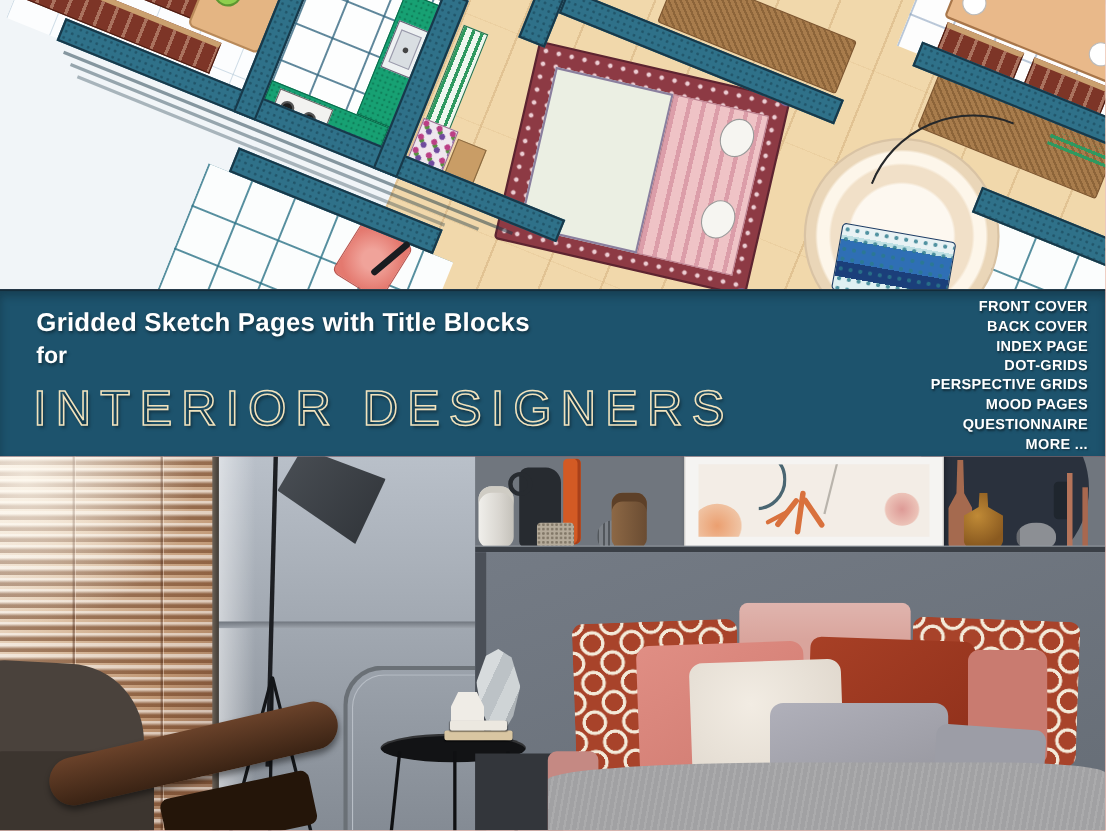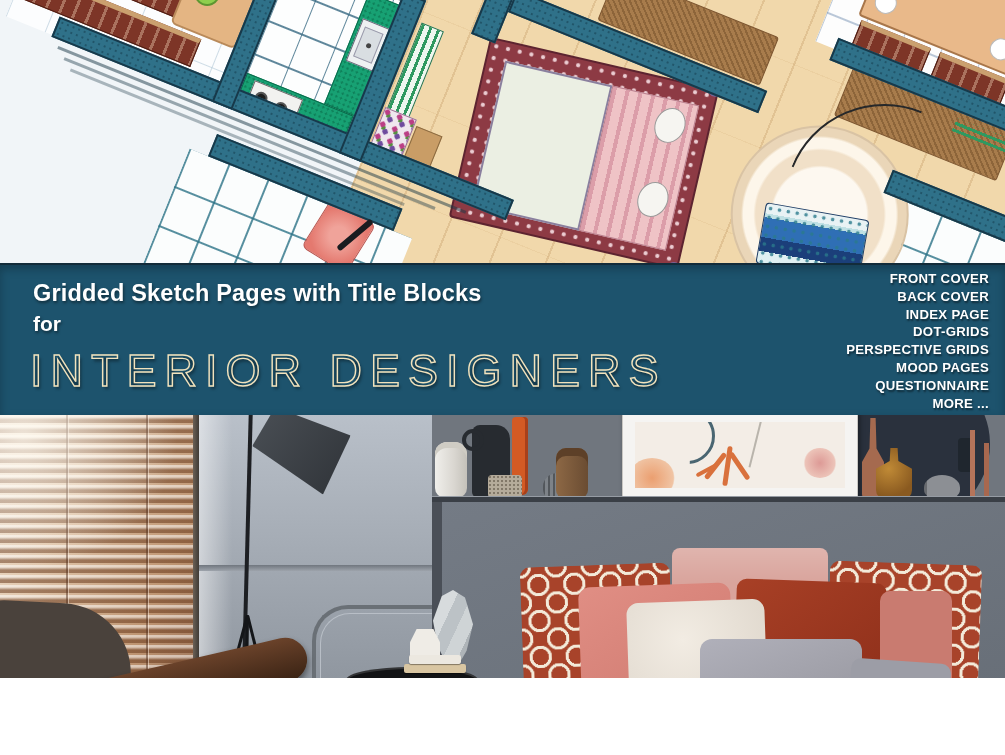--- a/index.html
+++ b/index.html
@@ -1,17 +1,17 @@
 <!DOCTYPE html>
 <html><head>
 <meta charset="utf-8">
 <style>
   html,body{margin:0;padding:0;background:#ffffff;}
   *{box-sizing:border-box;}
-  #app{position:relative;width:1005px;height:678px;overflow:hidden;font-family:"Liberation Sans","DejaVu Sans",sans-serif;background:#b91c1c;}
+  #app{position:relative;width:1005px;height:755px;overflow:hidden;font-family:"Liberation Sans","DejaVu Sans",sans-serif;background:#b91c1c;}
   .abs{position:absolute;}
 
   
   #top-photo{left:0;top:0;width:1005px;height:263px;background:#f1f5f8;overflow:hidden;}
   #plan-rotor{left:-100px;top:-450px;width:1500px;height:1000px;transform:rotate(22deg);}
   .wall{background:#2f7189;background-image:radial-gradient(rgba(10,40,55,.38) 1px,transparent 1.4px);background-size:6px 6px;border:2px solid #17394a;}
   .grid-teal{background-color:#fdfefe;background-image:linear-gradient(90deg,rgba(55,105,130,.8) 0 1.5px,transparent 1.5px),linear-gradient(0deg,rgba(55,105,130,.8) 0 1.5px,transparent 1.5px);background-size:36px 36px;}
   .grid-faint{background-color:#fcfdfe;background-image:linear-gradient(90deg,rgba(175,198,214,.6) 0 1px,transparent 1px),linear-gradient(0deg,rgba(175,198,214,.6) 0 1px,transparent 1px);background-size:42px 42px;}
   .grid-dine{background-color:#fdfdfd;background-image:linear-gradient(90deg,rgba(130,155,185,.55) 0 1.5px,transparent 1.5px),linear-gradient(0deg,rgba(130,155,185,.55) 0 1.5px,transparent 1.5px);background-size:40px 40px;}
   .grid-bath{background-color:#fbfdfd;background-image:linear-gradient(90deg,rgba(45,115,135,.8) 0 2px,transparent 2px),linear-gradient(0deg,rgba(45,115,135,.8) 0 2px,transparent 2px);background-size:42px 42px;}

